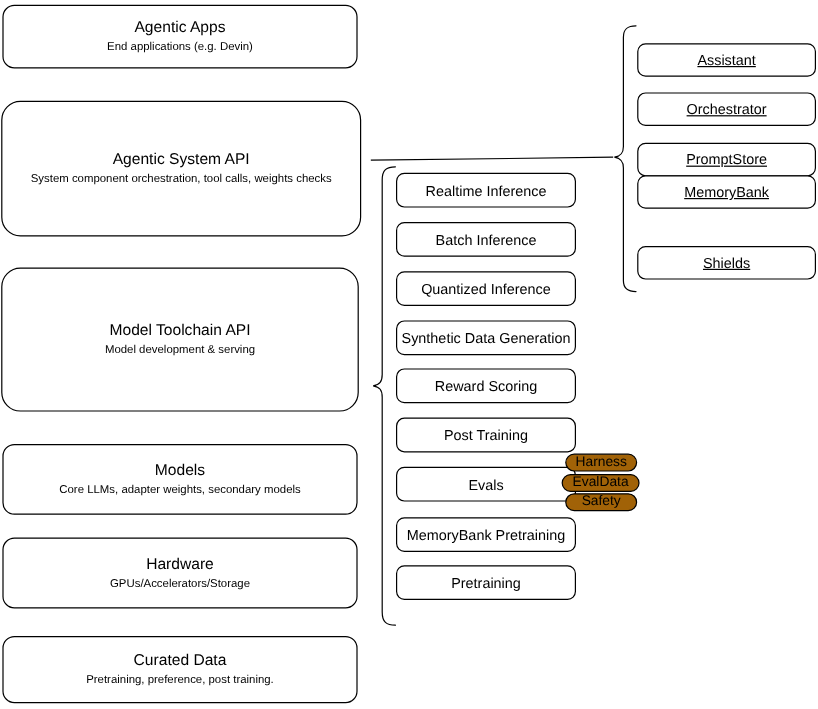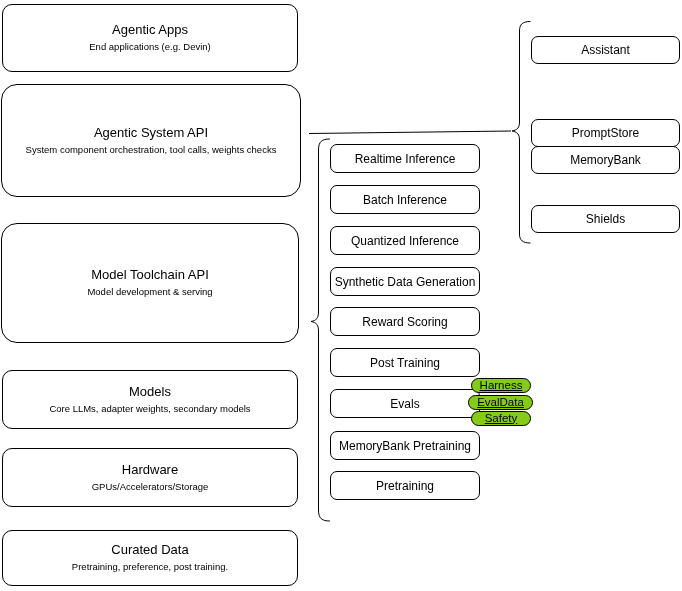--- a/index.html
+++ b/index.html
@@ -11,45 +11,45 @@
     position:absolute; box-sizing:border-box;
     border:1px solid #000000; background:#ffffff;
     display:flex; flex-direction:column; align-items:center; justify-content:center;
     text-align:center;
   }
   .stack-box { border-radius:10px; }
   .stack-box.big { border-radius:16px; }
   .node-title { font-size:13px; line-height:1.15; }
   .node-subtitle { font-size:9.5px; line-height:1.1; margin-top:4px; }
   .svc  { left:330px; width:150px; height:29px; border-radius:7px; font-size:12px; white-space:nowrap; }
-  .comp { left:531px; width:149px; height:28px; border-radius:7px; font-size:12px; white-space:nowrap; }
+  .comp { left:531px; width:149px; height:28px; border-radius:7px; font-size:12px; white-space:nowrap;text-decoration:underline; }
   .tag {
     position:absolute; box-sizing:border-box; z-index:3;
-    border:1px solid #000000; background:#84cc16; border-radius:9px;
+    border:1px solid #000000; background:#a16207; border-radius:9px;
     display:flex; align-items:center; justify-content:center;
-    font-size:11.5px; line-height:1; white-space:nowrap;text-decoration:underline;
+    font-size:11.5px; line-height:1; white-space:nowrap;
   }
   svg.connectors { position:absolute; left:0; top:0; z-index:1; pointer-events:none; }
   .box, .tag { z-index:2; }
 </style>
 </head>
 <body>
 
 <div class="canvas">
 
   <svg class="connectors" width="682" height="591" viewBox="0 0 682 591">
 
     <path d="M 309 133.5 L 511 131" stroke="#000000" stroke-width="1" fill="none"></path>
 
     <path d="M 329.5 139 C 322 139 318.5 141.5 318.5 150 L 318.5 312 C 318.5 318 316.5 320.5 311 321.5 C 316.5 322.5 318.5 325 318.5 331 L 318.5 510 C 318.5 518.5 322 521 329.5 521" stroke="#000000" stroke-width="1" fill="none" stroke-linecap="round"></path>
 
     <path d="M 530 21.5 C 523 21.5 519.5 24 519.5 31 L 519.5 122 C 519.5 127.5 517.5 130 512 131 C 517.5 132 519.5 134.5 519.5 140 L 519.5 234 C 519.5 240.5 523 243 530 243" stroke="#000000" stroke-width="1" fill="none" stroke-linecap="round"></path>
   </svg>
 
-  <div class="box stack-box" style="left:2px; top:4px; width:296px; height:68px">
+  <div class="box stack-box" style="left:2px; top:4px; width:296px; height:53px">
     <div class="node-title">Agentic Apps</div>
     <div class="node-subtitle">End applications (e.g. Devin)</div>
   </div>
 
   <div class="box stack-box big" style="left:1px; top:84px; width:300px; height:113px">
     <div class="node-title">Agentic System API</div>
     <div class="node-subtitle">System component orchestration, tool calls, weights checks</div>
   </div>
 
   <div class="box stack-box big" style="left:1px; top:223px; width:298px; height:120px">
@@ -80,17 +80,18 @@
   <div class="box svc" style="top:348px">Post Training</div>
   <div class="box svc" style="top:389px">Evals</div>
   <div class="box svc" style="top:431px">MemoryBank Pretraining</div>
   <div class="box svc" style="top:471px">Pretraining</div>
 
   <div class="tag" style="left:471px; top:378px; width:60px; height:15px">Harness</div>
   <div class="tag" style="left:468px; top:395px; width:65px; height:15px">EvalData</div>
   <div class="tag" style="left:471px; top:411px; width:60px; height:15px">Safety</div>
 
   <div class="box comp" style="top:36px">Assistant</div>
+  <div class="box comp" style="top:77px">Orchestrator</div>
   <div class="box comp" style="top:119px">PromptStore</div>
   <div class="box comp" style="top:146px">MemoryBank</div>
   <div class="box comp" style="top:205px">Shields</div>
 
 </div>
 
 </body></html>

